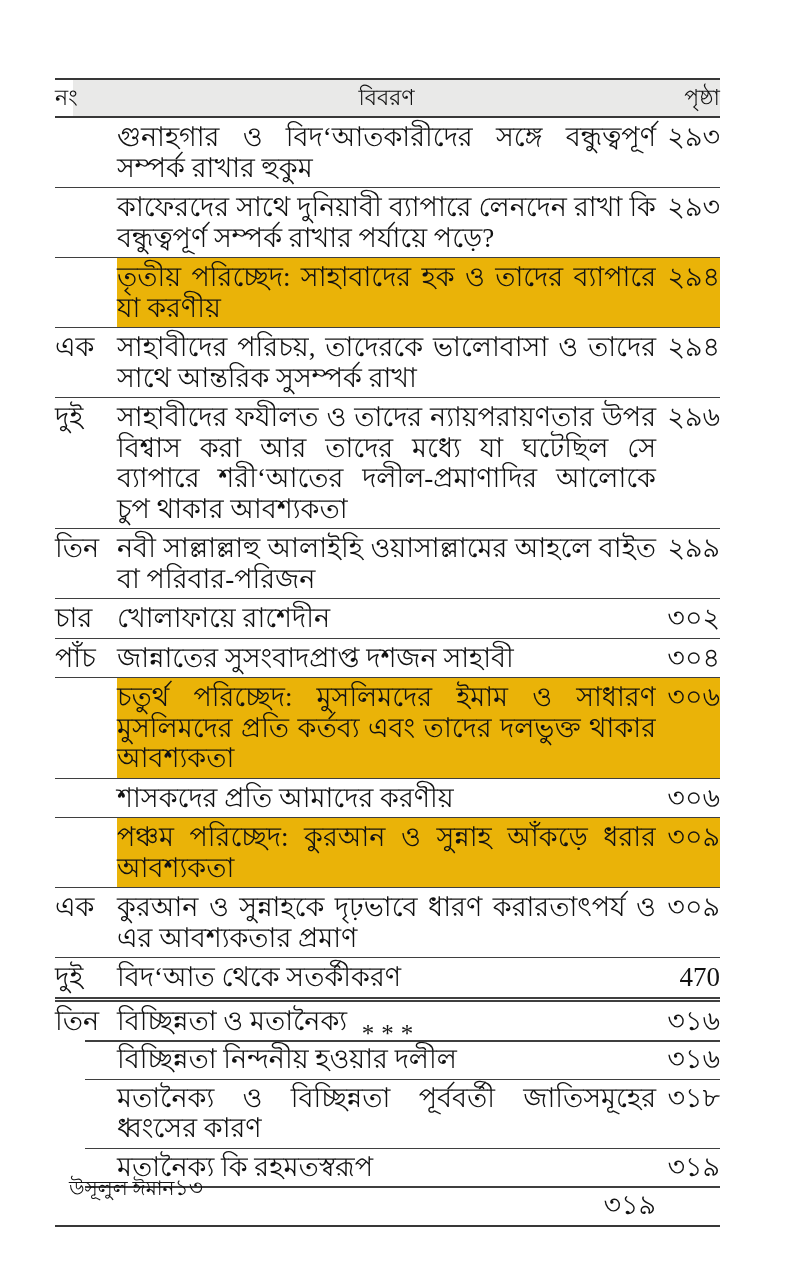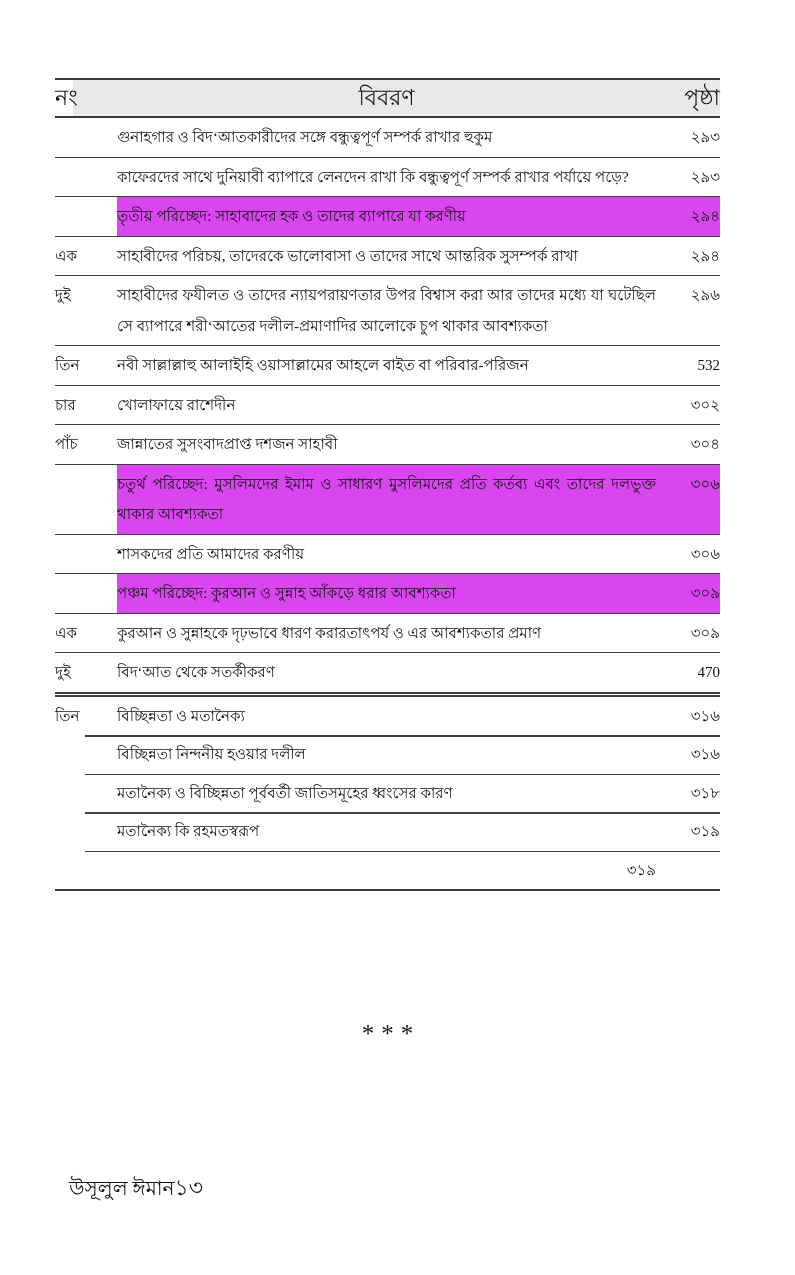--- a/index.html
+++ b/index.html
@@ -33,33 +33,33 @@
   }
   .toc-header .cell { padding: 3px 0; }
   .h-no   { padding-left: 2px; }
   .h-desc { text-align: center; }
   .h-page { text-align: right; padding-right: 8px; }
 
   .toc-body { border-bottom: 2px solid #383838; }
   .toc-row {
     display: grid;
     grid-template-columns: 62px 1fr 64px;
-    font-size: 15px;
+    font-size: 27px;
     line-height: 30.5px;
     position: relative;
   }
   .toc-body .toc-row + .toc-row { border-top: 1.5px solid #3f3f3f; }
   .toc-row .cell { padding: 4px 0; }
   .c-no   { padding-left: 2px; }
   .c-desc { text-align: justify; padding-left: 2px; padding-right: 10px; }
   .c-page { text-align: right; padding-right: 8px; white-space: nowrap; }
 
   
   .toc-row.section .c-desc,
-  .toc-row.section .c-page { background: #d946ef; }
+  .toc-row.section .c-page { background: #eab308; }
 
   
   .toc-body .toc-row.indent-top { border-top: none; }
   .toc-row.indent-top::before {
     content: "";
     position: absolute;
     left: 30px; right: 0; top: 0;
     height: 1.5px;
     background: #3f3f3f;
   }
@@ -127,21 +127,21 @@
 
     <div class="toc-row">
       <div class="cell c-no">দুই</div>
       <div class="cell c-desc">সাহাবীদের ফযীলত ও তাদের ন্যায়পরায়ণতার উপর বিশ্বাস করা আর তাদের মধ্যে যা ঘটেছিল সে ব্যাপারে শরী‘আতের দলীল-প্রমাণাদির আলোকে চুপ থাকার আবশ্যকতা</div>
       <div class="cell c-page">২৯৬</div>
     </div>
 
     <div class="toc-row">
       <div class="cell c-no">তিন</div>
       <div class="cell c-desc">নবী সাল্লাল্লাহু আলাইহি ওয়াসাল্লামের আহলে বাইত বা পরিবার-পরিজন</div>
-      <div class="cell c-page">532</div>
+      <div class="cell c-page">২৯৯</div>
     </div>
 
     <div class="toc-row">
       <div class="cell c-no">চার</div>
       <div class="cell c-desc">খোলাফায়ে রাশেদীন</div>
       <div class="cell c-page">৩০২</div>
     </div>
 
     <div class="toc-row">
       <div class="cell c-no">পাঁচ</div>

